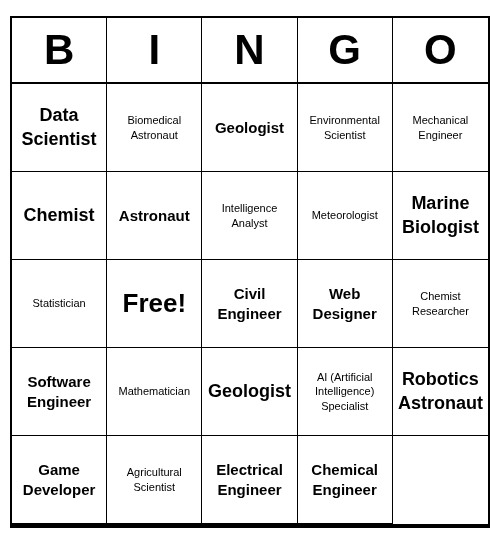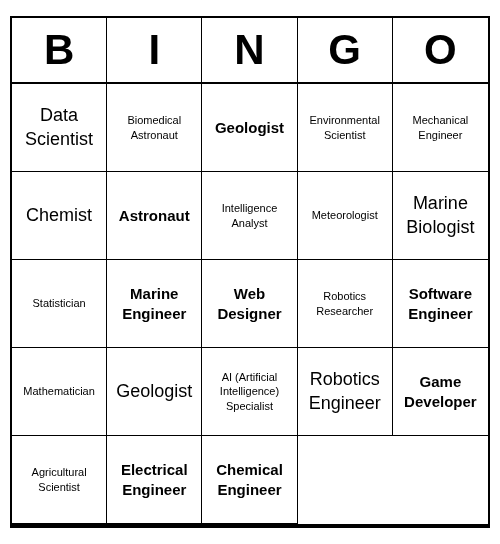--- a/index.html
+++ b/index.html
@@ -49,21 +49,21 @@
       line-height: 1.3;
     }
     .bingo-cell:nth-child(5n) {
       border-right: none;
     }
     .bingo-cell:nth-child(n+21) {
       
     }
     .bingo-cell.large-text {
       font-size: 18px;
-      font-weight: normal;
+      font-weight: bold;
     }
     .bingo-cell.medium-text {
       font-size: 15px;
       font-weight: bold;
     }
     .bingo-cell.free-cell {
       font-size: 26px;
       font-weight: bold;
     }
     .bingo-grid {
@@ -91,26 +91,27 @@
       <div class="bingo-cell">Biomedical Astronaut</div>
       <div class="bingo-cell medium-text">Geologist</div>
       <div class="bingo-cell">Environmental Scientist</div>
       <div class="bingo-cell">Mechanical Engineer</div>
       <div class="bingo-cell large-text">Chemist</div>
       <div class="bingo-cell medium-text">Astronaut</div>
       <div class="bingo-cell">Intelligence Analyst</div>
       <div class="bingo-cell">Meteorologist</div>
       <div class="bingo-cell large-text">Marine Biologist</div>
       <div class="bingo-cell">Statistician</div>
-      <div class="bingo-cell medium-text">Marine Engineer</div>
+      <div class="bingo-cell free-cell">Free!</div>
+      <div class="bingo-cell medium-text">Civil Engineer</div>
       <div class="bingo-cell medium-text">Web Designer</div>
-      <div class="bingo-cell">Robotics Researcher</div>
+      <div class="bingo-cell">Chemist Researcher</div>
       <div class="bingo-cell medium-text">Software Engineer</div>
       <div class="bingo-cell">Mathematician</div>
       <div class="bingo-cell large-text">Geologist</div>
       <div class="bingo-cell">AI (Artificial Intelligence) Specialist</div>
-      <div class="bingo-cell large-text">Robotics Engineer</div>
+      <div class="bingo-cell large-text">Robotics Astronaut</div>
       <div class="bingo-cell medium-text">Game Developer</div>
       <div class="bingo-cell">Agricultural Scientist</div>
       <div class="bingo-cell medium-text">Electrical Engineer</div>
       <div class="bingo-cell medium-text">Chemical Engineer</div>
     </div>
 </div>
 
 </body></html>

